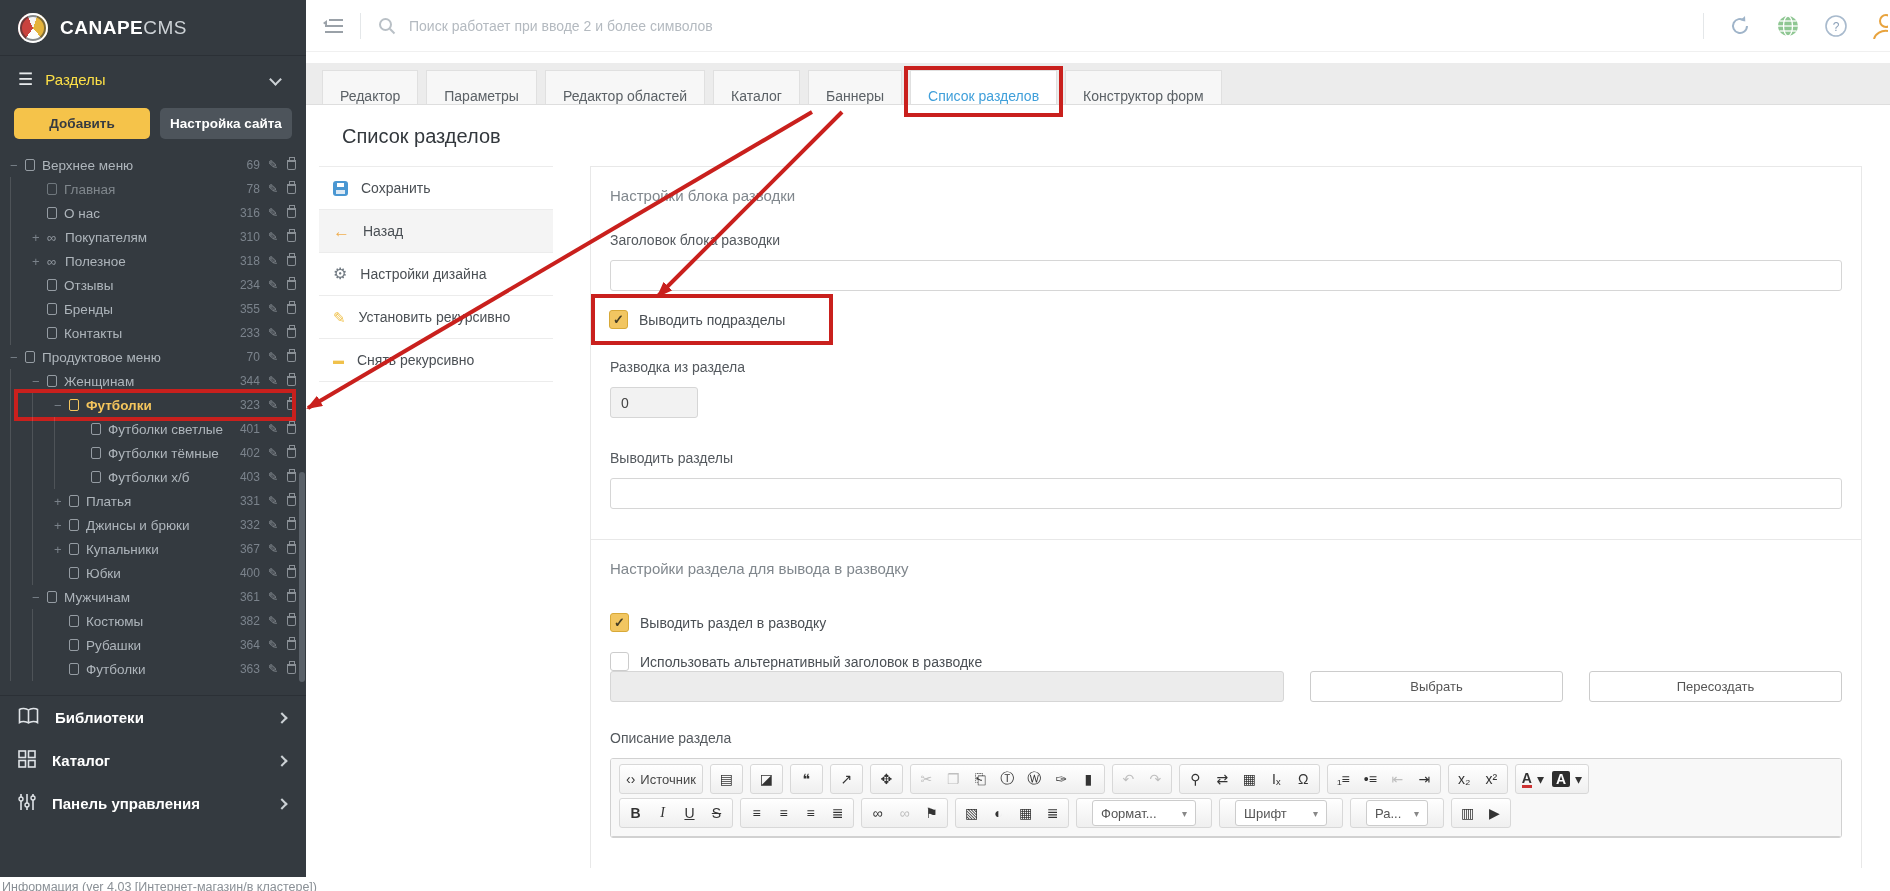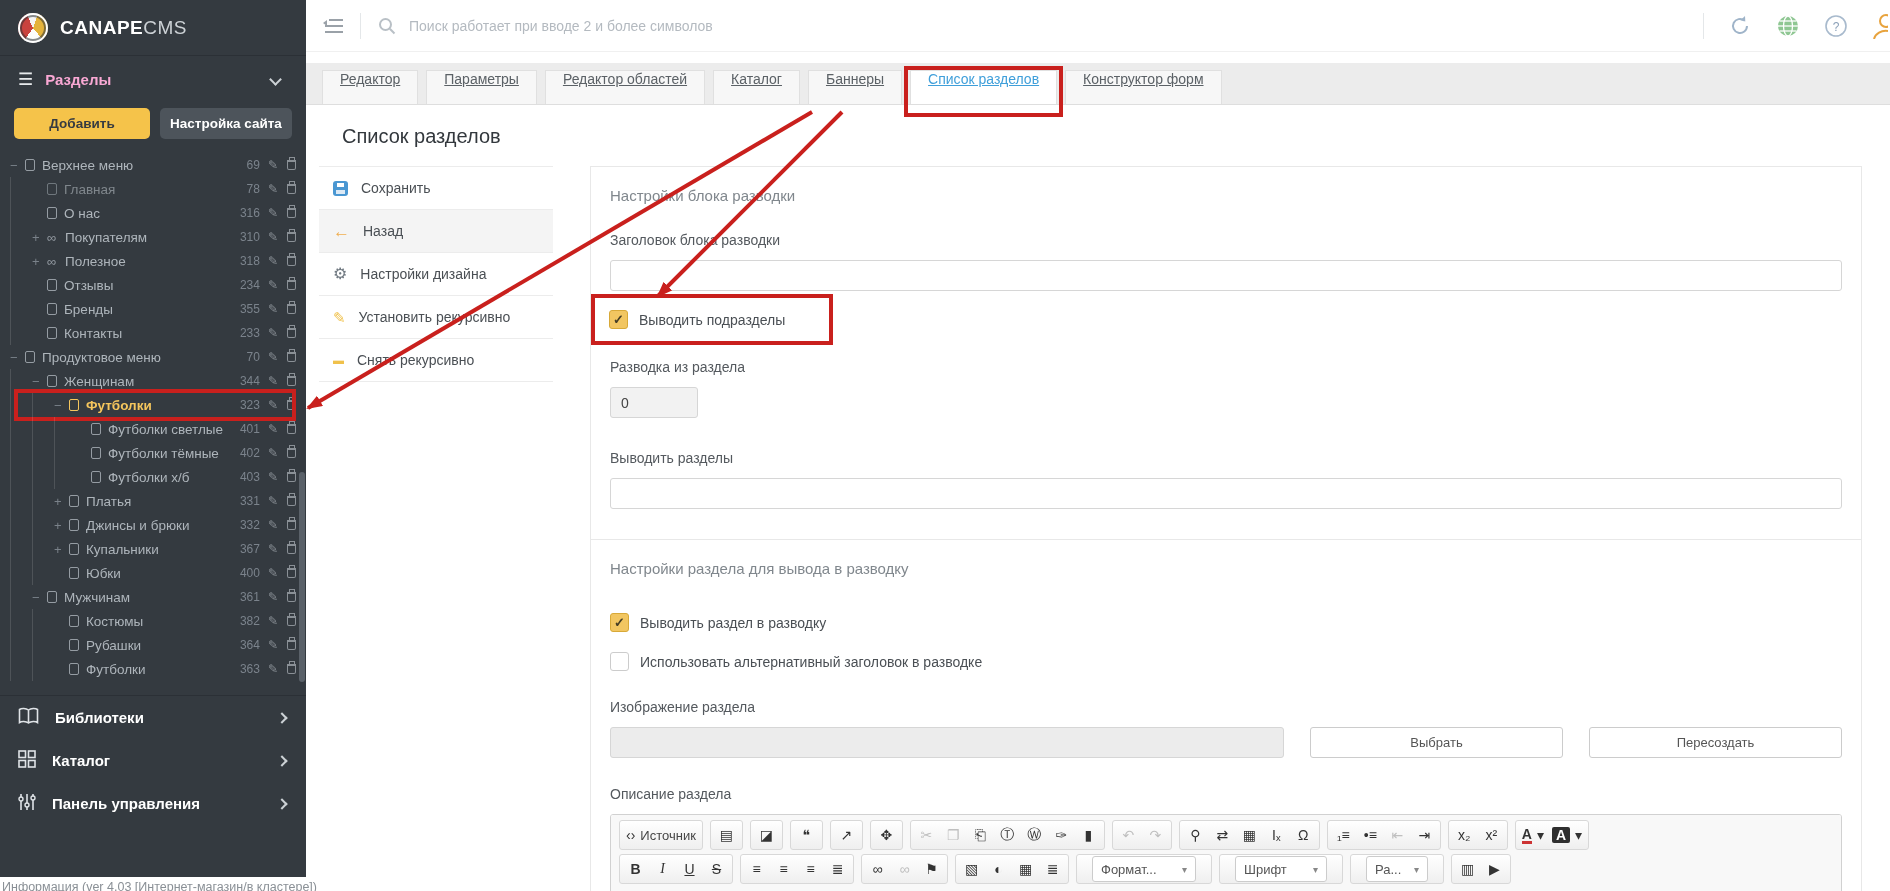--- a/index.html
+++ b/index.html
@@ -13,21 +13,21 @@
   .logo-bar { height:56px; display:flex; align-items:center; gap:12px; padding:2px 18px;
     border-bottom:1px solid #2b3036; }
   .logo-mark { width:30px; height:30px; border-radius:50%; flex:0 0 auto;
     background:conic-gradient(from 215deg, #c9423e 0 120deg, #f5f5f5 120deg 165deg, #e4b33c 165deg 285deg, #fdfdfd 285deg 360deg);
     box-shadow:inset 0 0 0 2px #fff, inset 0 0 0 4px rgba(40,45,50,.55); }
   .logo-text { font-size:19px; letter-spacing:.5px; color:#fff; font-weight:bold; }
   .logo-text .light { font-weight:300; color:#cdd2d6; }
 
   .side-head { height:46px; display:flex; align-items:center; gap:12px; padding:0 18px; }
   .burger { color:#e7eaec; font-size:17px; }
-  .side-head .lbl { font-weight:bold; font-size:15px; color:#f9a8d4; flex:1; }
+  .side-head .lbl { font-weight:normal; font-size:15px; color:#fde047; flex:1; }
   .chev-down { width:9px; height:9px; border-right:2px solid #cdd2d6; border-bottom:2px solid #cdd2d6;
     transform:rotate(45deg); margin-right:8px; }
   .chev-right { width:8px; height:8px; border-right:2px solid #cdd2d6; border-bottom:2px solid #cdd2d6;
     transform:rotate(-45deg); }
 
   .side-actions { display:flex; gap:10px; padding:6px 14px 12px 14px; }
   .btn-add { background:#f5c34a; color:#363b41; border:none; border-radius:5px;
     font-weight:bold; font-size:13.5px; padding:8px 0; width:136px; cursor:pointer; }
   .btn-site { background:#4d545b; color:#fff; border:none; border-radius:5px;
     font-weight:bold; font-size:13.5px; padding:8px 0; width:132px; cursor:pointer; }
@@ -66,23 +66,23 @@
     border-bottom:1px solid #f0f0f0; }
   .tb-sep { width:1px; height:26px; background:#e4e7e9; margin:0 16px; }
   .search-input { border:none; outline:none; font-size:14px; color:#ec4899; width:480px;
     font-family:"Liberation Sans", sans-serif; }
   .search-input::placeholder { color:#b4bac0; }
   .topbar-right { margin-left:auto; display:flex; align-items:center; gap:24px; }
 
   
   .tabs-strip { height:42px; margin-top:11px; background:#ececec; border-bottom:1px solid #dedede;
     display:flex; align-items:flex-end; padding-left:16px; position:relative; }
-  .tab { position:relative; height:34px; display:flex; align-items:flex-start; padding:0 17px;
+  .tab { position:relative; height:34px; display:flex; align-items:flex-end; padding:0 17px;
     background:#f7f7f7; border:1px solid #e0e0e0; border-bottom:none; margin-right:8px;
-    font-size:14px; color:#5b6166; cursor:pointer; white-space:nowrap;text-decoration:underline; }
+    font-size:14px; color:#5b6166; cursor:pointer; white-space:nowrap; }
   .tab.active { background:#fff; color:#3f9fda; }
   .tab-frame { position:absolute; left:-7px; right:-7px; top:-5px; bottom:-13px;
     border:4px solid #c9201d; pointer-events:none; z-index:6; }
 
   
   .content { position:relative; }
   .page-title { font-size:20px; color:#33383d; padding:20px 0 18px 36px; font-weight:400; }
   .layout { display:flex; align-items:flex-start; margin-left:13px; margin-right:28px; }
 
   .action-menu { width:234px; flex:0 0 auto; border-top:1px solid #ececec; }
@@ -537,21 +537,20 @@
 
             <div class="cb-row mt24" style="margin-top:36px">
               <span class="cb checked">✓</span>
               <span>Выводить раздел в разводку</span>
             </div>
             <div class="cb-row" style="margin-top:20px">
               <span class="cb un"></span>
               <span>Использовать альтернативный заголовок в разводке</span>
             </div>
 
-            <div class="f-label">Изображение раздела</div>
             <div class="img-row">
               <input class="f-input gray" value="" style="">
               <button class="btn-plain">Выбрать</button>
               <button class="btn-plain">Пересоздать</button>
             </div>
 
             <div class="f-label">Описание раздела</div>
             <div class="editor">
               <div class="toolbar">
                   <div class="tb-row">

